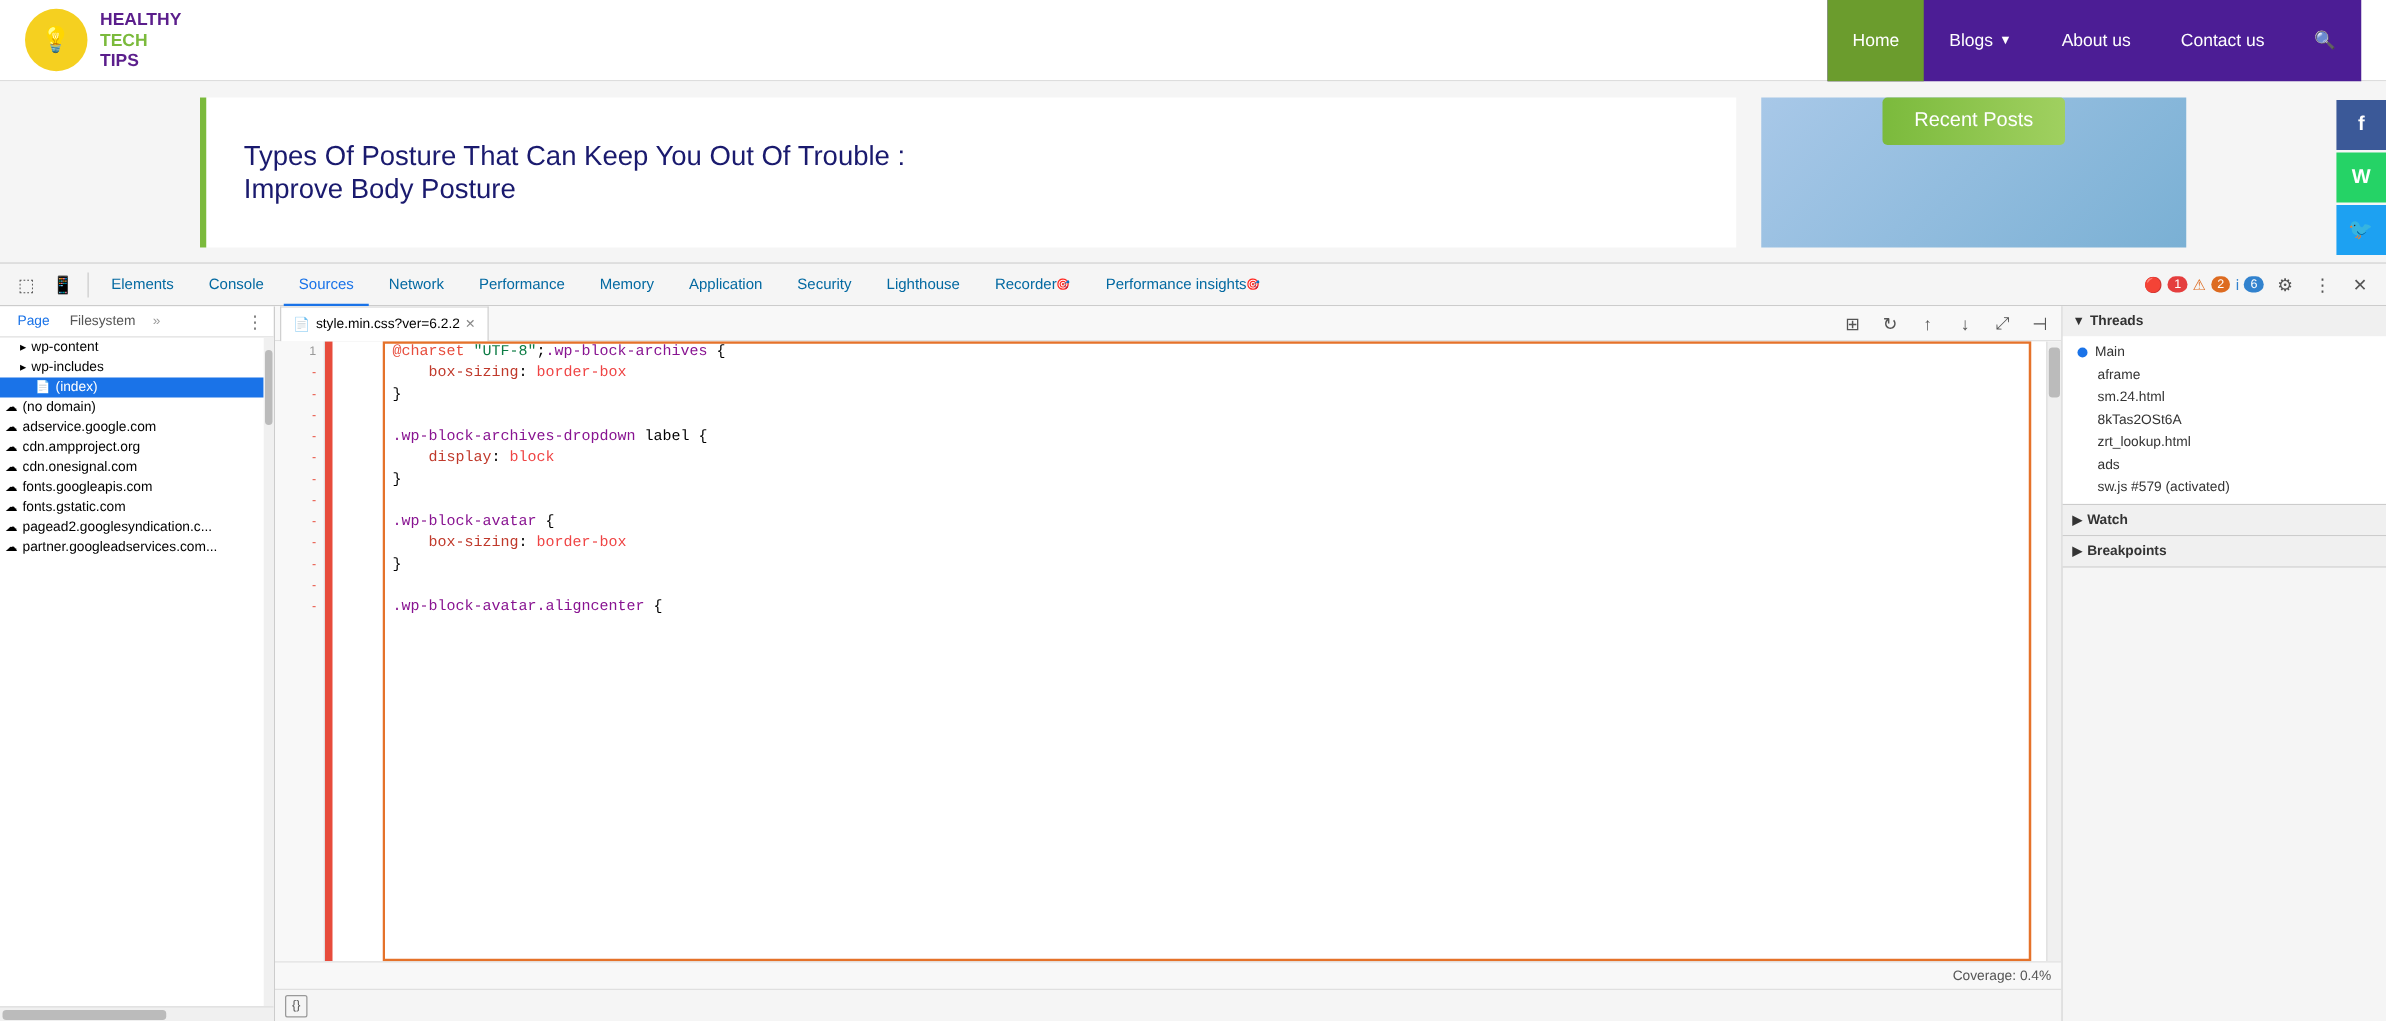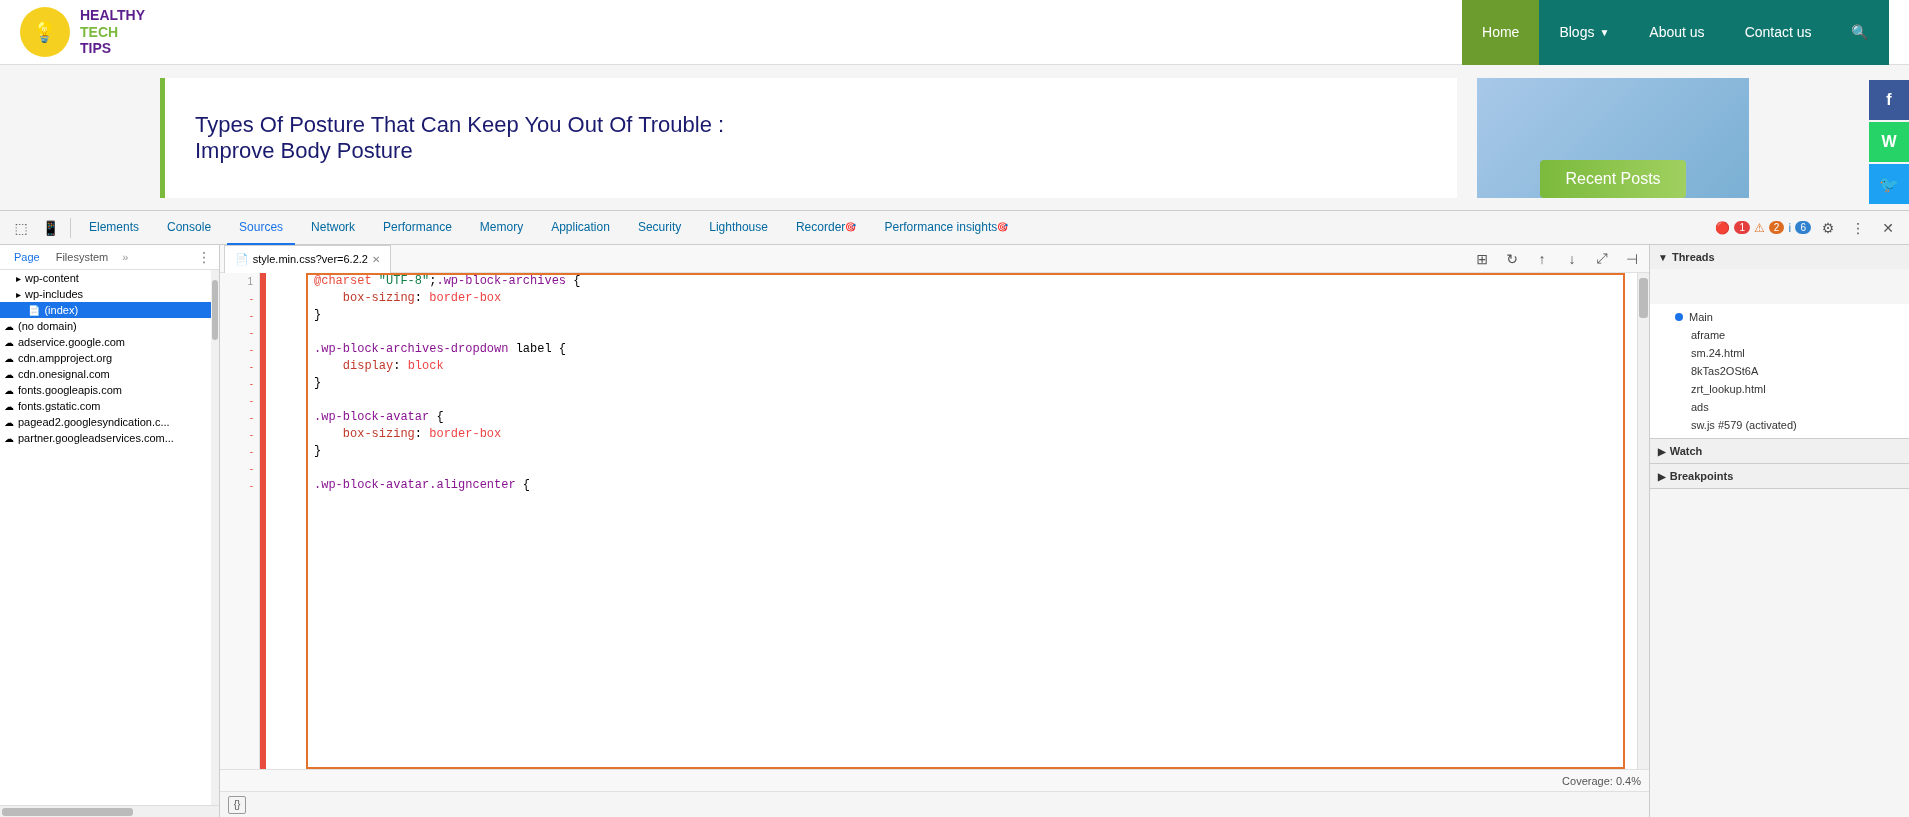--- a/index.html
+++ b/index.html
@@ -35,21 +35,21 @@
       font-weight: 900;
       font-size: 14px;
       line-height: 1.2;
       text-transform: uppercase;
     }
     .logo-text span { color: #7bba3c; }
     .nav-bar {
       display: flex;
       align-items: center;
       gap: 0;
-      background: #0f766e;
+      background: #4c1d95;
       height: 65px;
     }
     .nav-item {
       padding: 0 20px;
       height: 65px;
       display: flex;
       align-items: center;
       color: white;
       font-size: 14px;
       cursor: pointer;
@@ -74,25 +74,25 @@
       display: flex;
       flex-direction: column;
       justify-content: center;
     }
     .article-title {
       font-size: 22px;
       font-weight: 400;
       color: #1a1a6e;
     }
     .recent-posts-box {
-      width: 272px;
+      width: 340px;
       height: 120px;
       background: linear-gradient(135deg, #a8c8e8, #7ab0d4);
       display: flex;
-      align-items: flex-end;
+      align-items: flex-start;
       justify-content: center;
     }
     .recent-posts-btn {
       background: linear-gradient(90deg, #7bba3c, #a0d060);
       color: white;
       padding: 10px 25px;
       border-radius: 4px;
       font-size: 16px;
     }
 
@@ -394,21 +394,21 @@
       align-items: center;
       padding: 6px 8px;
       cursor: pointer;
       font-size: 11px;
       font-weight: 600;
       color: #333;
       background: #f0f0f0;
       user-select: none;
     }
     .rp-section-header .arrow { margin-right: 4px; font-size: 10px; }
-    .rp-section-body { padding: 4px 21px; background: white; margin-top: 35px; }
+    .rp-section-body { padding: 4px 8px; background: white; }
     .rp-item {
       display: flex;
       align-items: center;
       padding: 3px 4px;
       font-size: 11px;
       color: #333;
       cursor: pointer;
       gap: 6px;
     }
     .rp-item .dot { width: 8px; height: 8px; border-radius: 50%; background: #1a73e8; flex-shrink: 0; }

